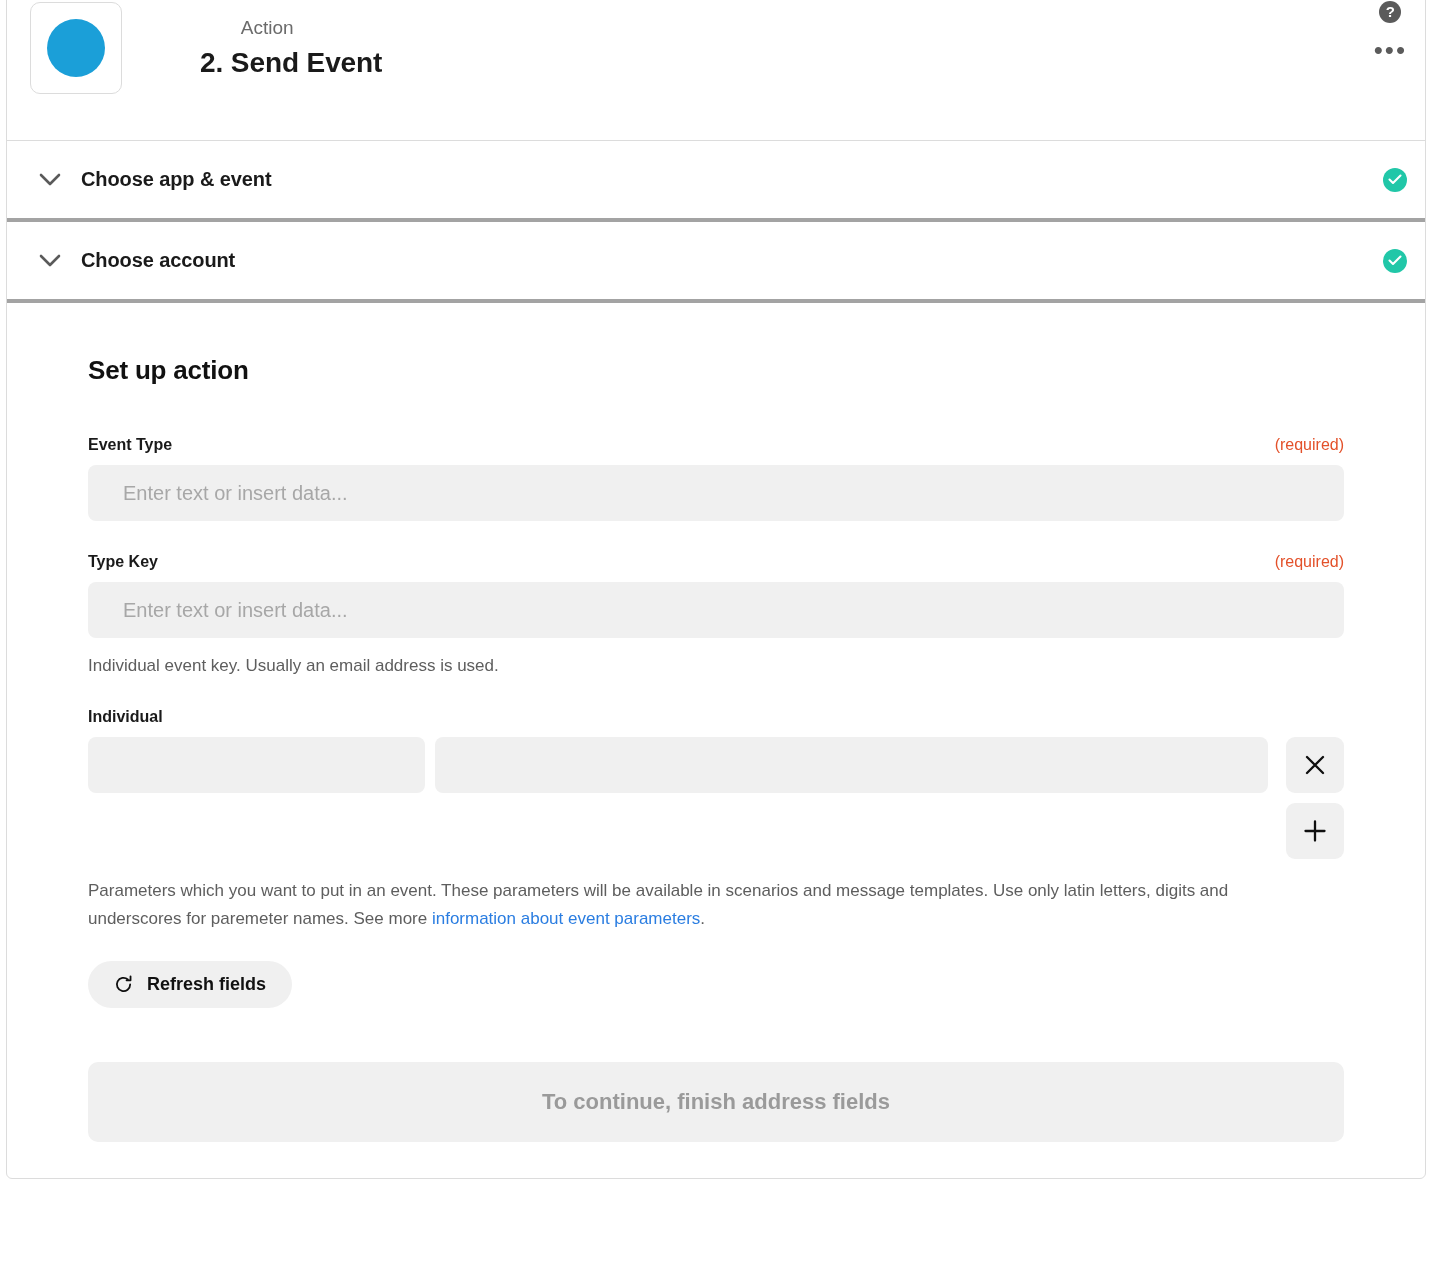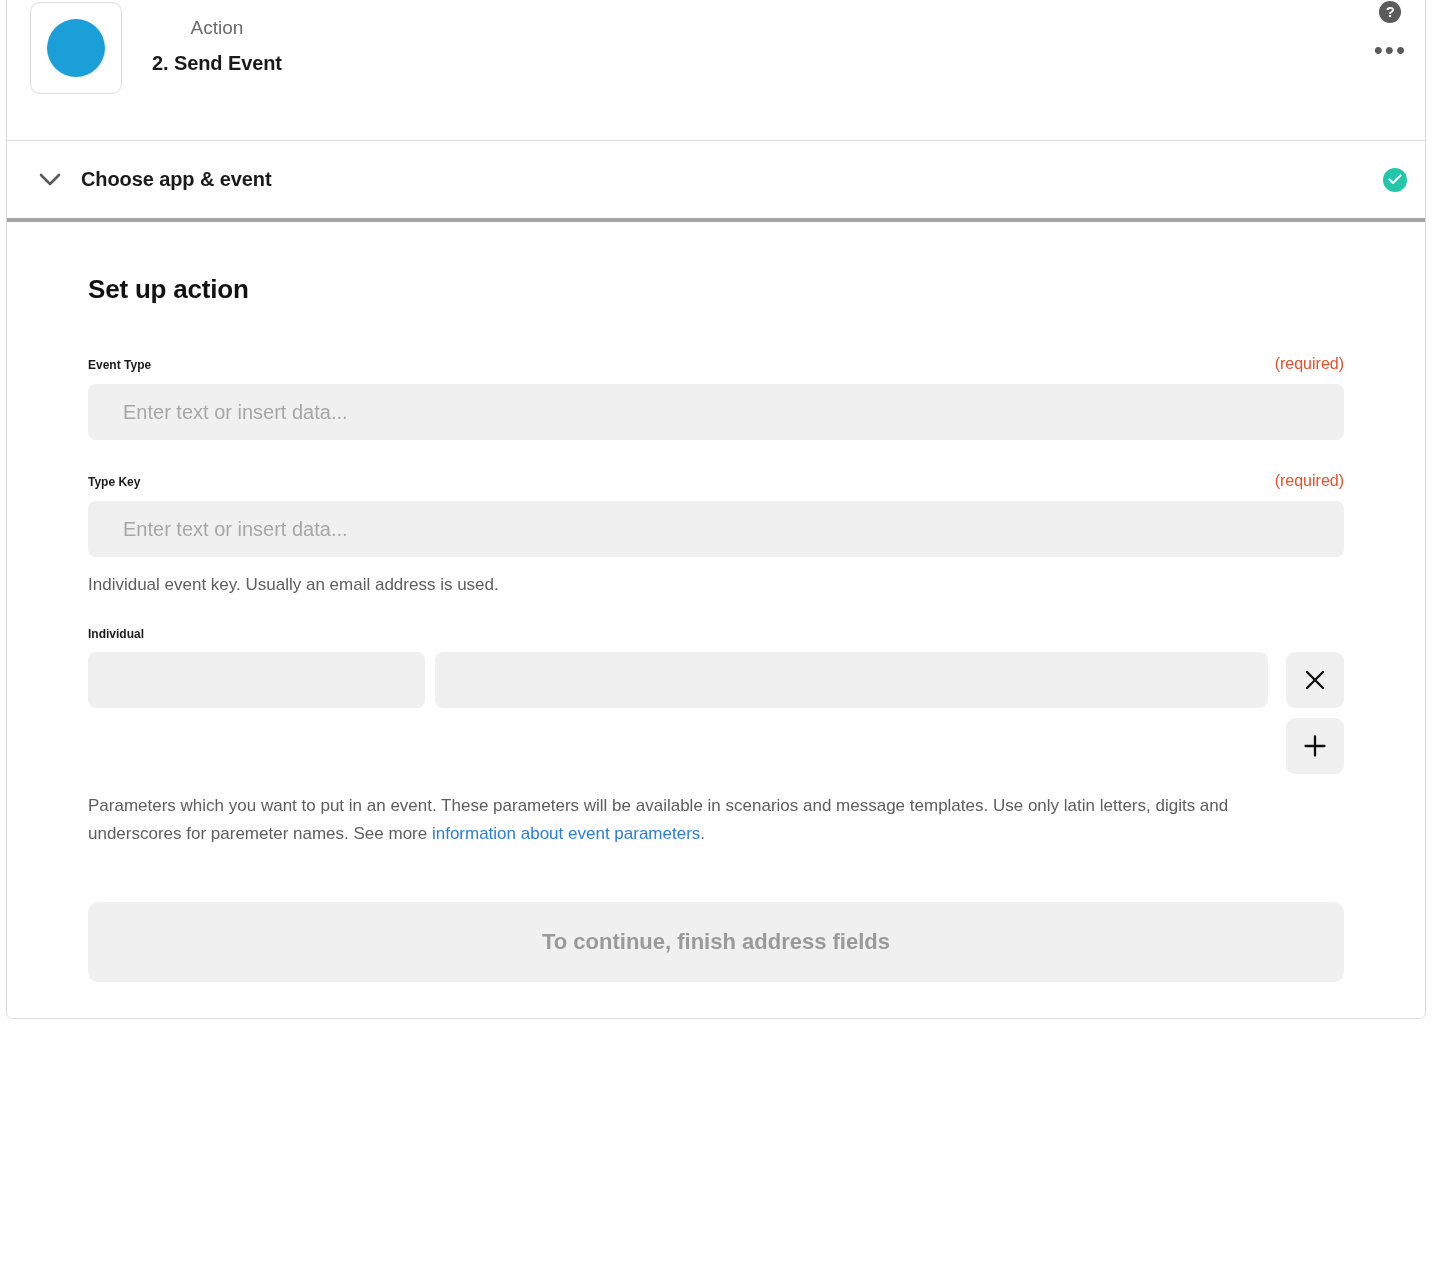--- a/index.html
+++ b/index.html
@@ -61,26 +61,27 @@
     margin-top: 6px;
     text-align: center;
   }
   .header-kicker {
     font-size: 19px;
     color: #6b6b6b;
     line-height: 26px;
     font-weight: 400;
   }
   .header-title {
-    font-size: 20px;
+    font-size: 28px;
     color: #1a1a1a;
     font-weight: 700;
     line-height: 34px;
     margin-top: 5px;
     letter-spacing: -0.1px;
+    margin-left: 48px;
   }
   .header-actions {
     position: absolute;
     right: 18px;
     top: 8px;
     display: flex;
     flex-direction: column;
     align-items: center;
     gap: 22px;
   }
@@ -164,21 +165,21 @@
 
   .field-block { margin: 0 81px 0 81px; }
 
   .field-label-row {
     display: flex;
     align-items: baseline;
     justify-content: space-between;
     margin-bottom: 11px;
   }
   .field-label {
-    font-size: 12px;
+    font-size: 16px;
     font-weight: 700;
     color: #1a1a1a;
   }
   .required-tag {
     font-size: 16px;
     color: #e3512a;
     font-weight: 400;
   }
   .text-input {
     height: 56px;
@@ -327,20 +328,33 @@
       </svg>
     </span>
     <span class="accordion-label">Choose app &amp; event</span>
     <span class="status-check">
       <svg width="14" height="11" viewBox="0 0 14 11" fill="none">
         <path d="M1.5 5.6 L5 9 L12.5 1.6" stroke="#ffffff" stroke-width="2.1" stroke-linecap="round" stroke-linejoin="round"></path>
       </svg>
     </span>
   </div>
 
+  <div class="accordion-row">
+    <span class="chev">
+      <svg width="22" height="14" viewBox="0 0 22 14" fill="none">
+        <path d="M2 2 L11 11 L20 2" stroke="#5a5a5a" stroke-width="2.6" stroke-linecap="round" stroke-linejoin="round"></path>
+      </svg>
+    </span>
+    <span class="accordion-label">Choose account</span>
+    <span class="status-check">
+      <svg width="14" height="11" viewBox="0 0 14 11" fill="none">
+        <path d="M1.5 5.6 L5 9 L12.5 1.6" stroke="#ffffff" stroke-width="2.1" stroke-linecap="round" stroke-linejoin="round"></path>
+      </svg>
+    </span>
+  </div>
 
   <div class="card-body">
 
     <div class="section-title">Set up action</div>
 
     <div class="field-block">
       <div class="field-label-row">
         <span class="field-label">Event Type</span>
         <span class="required-tag">(required)</span>
       </div>
@@ -383,18 +397,29 @@
               </svg>
             </span>
           </button>
         </div>
       </div>
 
       <div class="help-text wide" style="margin-top:18px;">
         <span>Parameters which you want to put in an event. These parameters will be available in scenarios and message templates. Use only latin letters, digits and underscores for paremeter names. See more </span><a class="help-link" href="#">information about event parameters</a><span>.</span>
       </div>
 
+      <div style="margin-top:28px;">
+        <button class="refresh-btn">
+          <span>
+            <svg width="19" height="19" viewBox="0 0 20 20" fill="none">
+              <path d="M17 10 A7 7 0 1 1 14.6 4.7" stroke="#0f0f0f" stroke-width="1.9" stroke-linecap="round"></path>
+              <path d="M17.4 1.4 L17.4 5.6 L13.2 5.6" stroke="#0f0f0f" stroke-width="1.9" stroke-linecap="round" stroke-linejoin="round"></path>
+            </svg>
+          </span>
+          <span>Refresh fields</span>
+        </button>
+      </div>
     </div>
 
     <button class="continue-btn" disabled="">To continue, finish address fields</button>
 
   </div>
 </div>
 
 </body></html>

